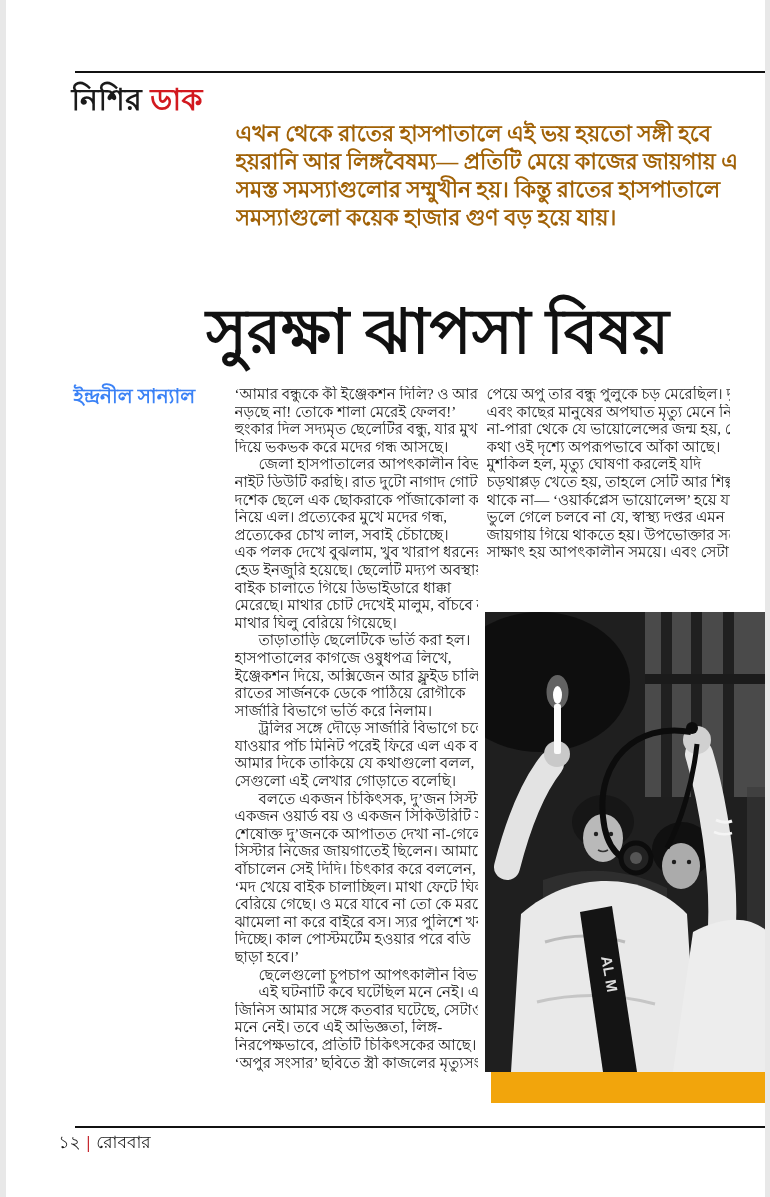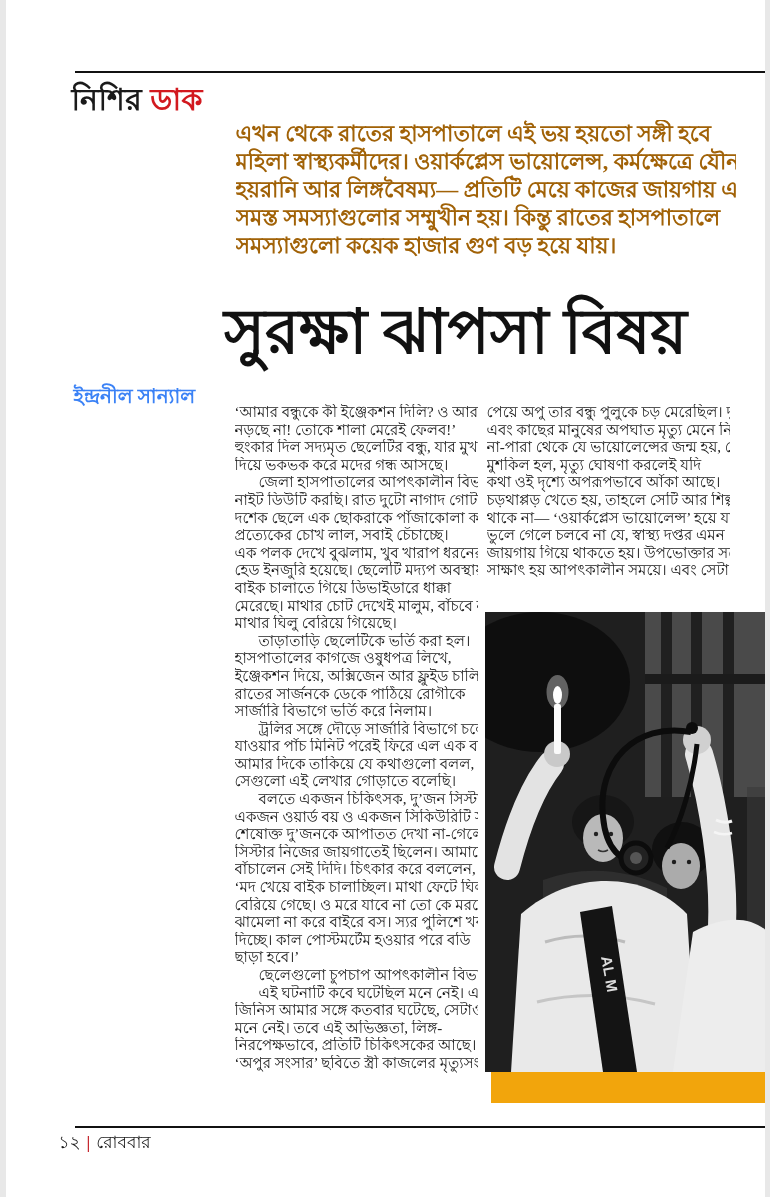--- a/index.html
+++ b/index.html
@@ -20,33 +20,33 @@
   #masthead .red{color:#d2191f;}
 
   #standfirst{
     position:absolute;left:230px;top:120px;width:500px;
     font-size:22px;font-weight:bold;line-height:28px;color:#a16207;
     overflow:hidden;
   }
   #standfirst .line{white-space:nowrap;}
 
   #headline{
-    position:absolute;left:150px;top:286px;width:600px;height:100px;
+    position:absolute;left:132px;top:286px;width:600px;height:100px;
     font-size:62px;font-weight:bold;line-height:92px;text-align:center;
     white-space:nowrap;overflow:hidden;color:#111;
   }
 
   #byline{
     position:absolute;left:68px;top:384px;width:150px;
     font-size:20px;font-weight:bold;color:#3b82f6;line-height:24px;
   }
 
   .col{
     position:absolute;top:386px;width:243px;
-    font-size:15px;line-height:17.6px;overflow:hidden;margin-top:18px;
+    font-size:15px;line-height:17.6px;overflow:hidden;
   }
   #col1{left:229px;height:726px;}
   #col2{left:481px;height:200px;}
   .col .line{white-space:nowrap;overflow:hidden;}
   .para{margin:0;}
   .para.indent .line:first-child{text-indent:24px;}
 
   #photo{
     position:absolute;left:479px;top:612px;width:291px;height:460px;
     background:#222;overflow:hidden;
@@ -70,41 +70,41 @@
 <div id="page">
 
   <div id="top-rule" class="rule"></div>
 
   <div id="masthead">
     <span>নিশির </span><span class="red">ডাক</span>
   </div>
 
   <div id="standfirst">
       <div class="line">এখন থেকে রাতের হাসপাতালে এই ভয় হয়তো সঙ্গী হবে</div>
-      <div class="line">মহিলা স্বাস্থ্যকর্মীদের। ওয়ার্কপ্লেস ভায়োলেন্স, কর্মক্ষেত্রে যৌন</div>
       <div class="line">হয়রানি আর লিঙ্গবৈষম্য— প্রতিটি মেয়ে কাজের জায়গায় এই</div>
       <div class="line">সমস্ত সমস্যাগুলোর সম্মুখীন হয়। কিন্তু রাতের হাসপাতালে</div>
       <div class="line">সমস্যাগুলো কয়েক হাজার গুণ বড় হয়ে যায়।</div>
     </div>
 
   <div id="headline">সুরক্ষা ঝাপসা বিষয়</div>
 
   <div id="byline">ইন্দ্রনীল সান্যাল</div>
 
   <div id="col1" class="col">
       <div class="para">
         <div class="line">‘আমার বন্ধুকে কী ইঞ্জেকশন দিলি? ও আর</div>
         <div class="line">নড়ছে না! তোকে শালা মেরেই ফেলব!’</div>
         <div class="line">হুংকার দিল সদ্যমৃত ছেলেটির বন্ধু, যার মুখ</div>
         <div class="line">দিয়ে ভকভক করে মদের গন্ধ আসছে।</div>
       </div>
       <div class="para indent">
         <div class="line">জেলা হাসপাতালের আপৎকালীন বিভাগে</div>
         <div class="line">নাইট ডিউটি করছি। রাত দুটো নাগাদ গোটা</div>
         <div class="line">দশেক ছেলে এক ছোকরাকে পাঁজাকোলা করে</div>
+        <div class="line">নিয়ে এল। প্রত্যেকের মুখে মদের গন্ধ,</div>
         <div class="line">প্রত্যেকের চোখ লাল, সবাই চেঁচাচ্ছে।</div>
       </div>
       <div class="para">
         <div class="line">এক পলক দেখে বুঝলাম, খুব খারাপ ধরনের</div>
         <div class="line">হেড ইনজুরি হয়েছে। ছেলেটি মদ্যপ অবস্থায়</div>
         <div class="line">বাইক চালাতে গিয়ে ডিভাইডারে ধাক্কা</div>
         <div class="line">মেরেছে। মাথার চোট দেখেই মালুম, বাঁচবে না।</div>
         <div class="line">মাথার ঘিলু বেরিয়ে গিয়েছে।</div>
       </div>
       <div class="para indent">
@@ -142,22 +142,22 @@
         <div class="line">নিরপেক্ষভাবে, প্রতিটি চিকিৎসকের আছে।</div>
         <div class="line">‘অপুর সংসার’ ছবিতে স্ত্রী কাজলের মৃত্যুসংবাদ</div>
       </div>
     </div>
 
   <div id="col2" class="col">
       <div class="para">
         <div class="line">পেয়ে অপু তার বন্ধু পুলুকে চড় মেরেছিল। দুঃখ</div>
         <div class="line">এবং কাছের মানুষের অপঘাত মৃত্যু মেনে নিতে</div>
         <div class="line">না-পারা থেকে যে ভায়োলেন্সের জন্ম হয়, সেই</div>
+        <div class="line">কথা ওই দৃশ্যে অপরূপভাবে আঁকা আছে।</div>
         <div class="line">মুশকিল হল, মৃত্যু ঘোষণা করলেই যদি</div>
-        <div class="line">কথা ওই দৃশ্যে অপরূপভাবে আঁকা আছে।</div>
         <div class="line">চড়থাপ্পড় খেতে হয়, তাহলে সেটি আর শিল্প</div>
         <div class="line">থাকে না— ‘ওয়ার্কপ্লেস ভায়োলেন্স’ হয়ে যায়।</div>
         <div class="line">ভুলে গেলে চলবে না যে, স্বাস্থ্য দপ্তর এমন</div>
         <div class="line">জায়গায় গিয়ে থাকতে হয়। উপভোক্তার সঙ্গে</div>
         <div class="line">সাক্ষাৎ হয় আপৎকালীন সময়ে। এবং সেটা</div>
       </div>
     </div>
 
   <div id="photo">
     <svg width="291" height="460" viewBox="0 0 291 460" xmlns="http://www.w3.org/2000/svg">

